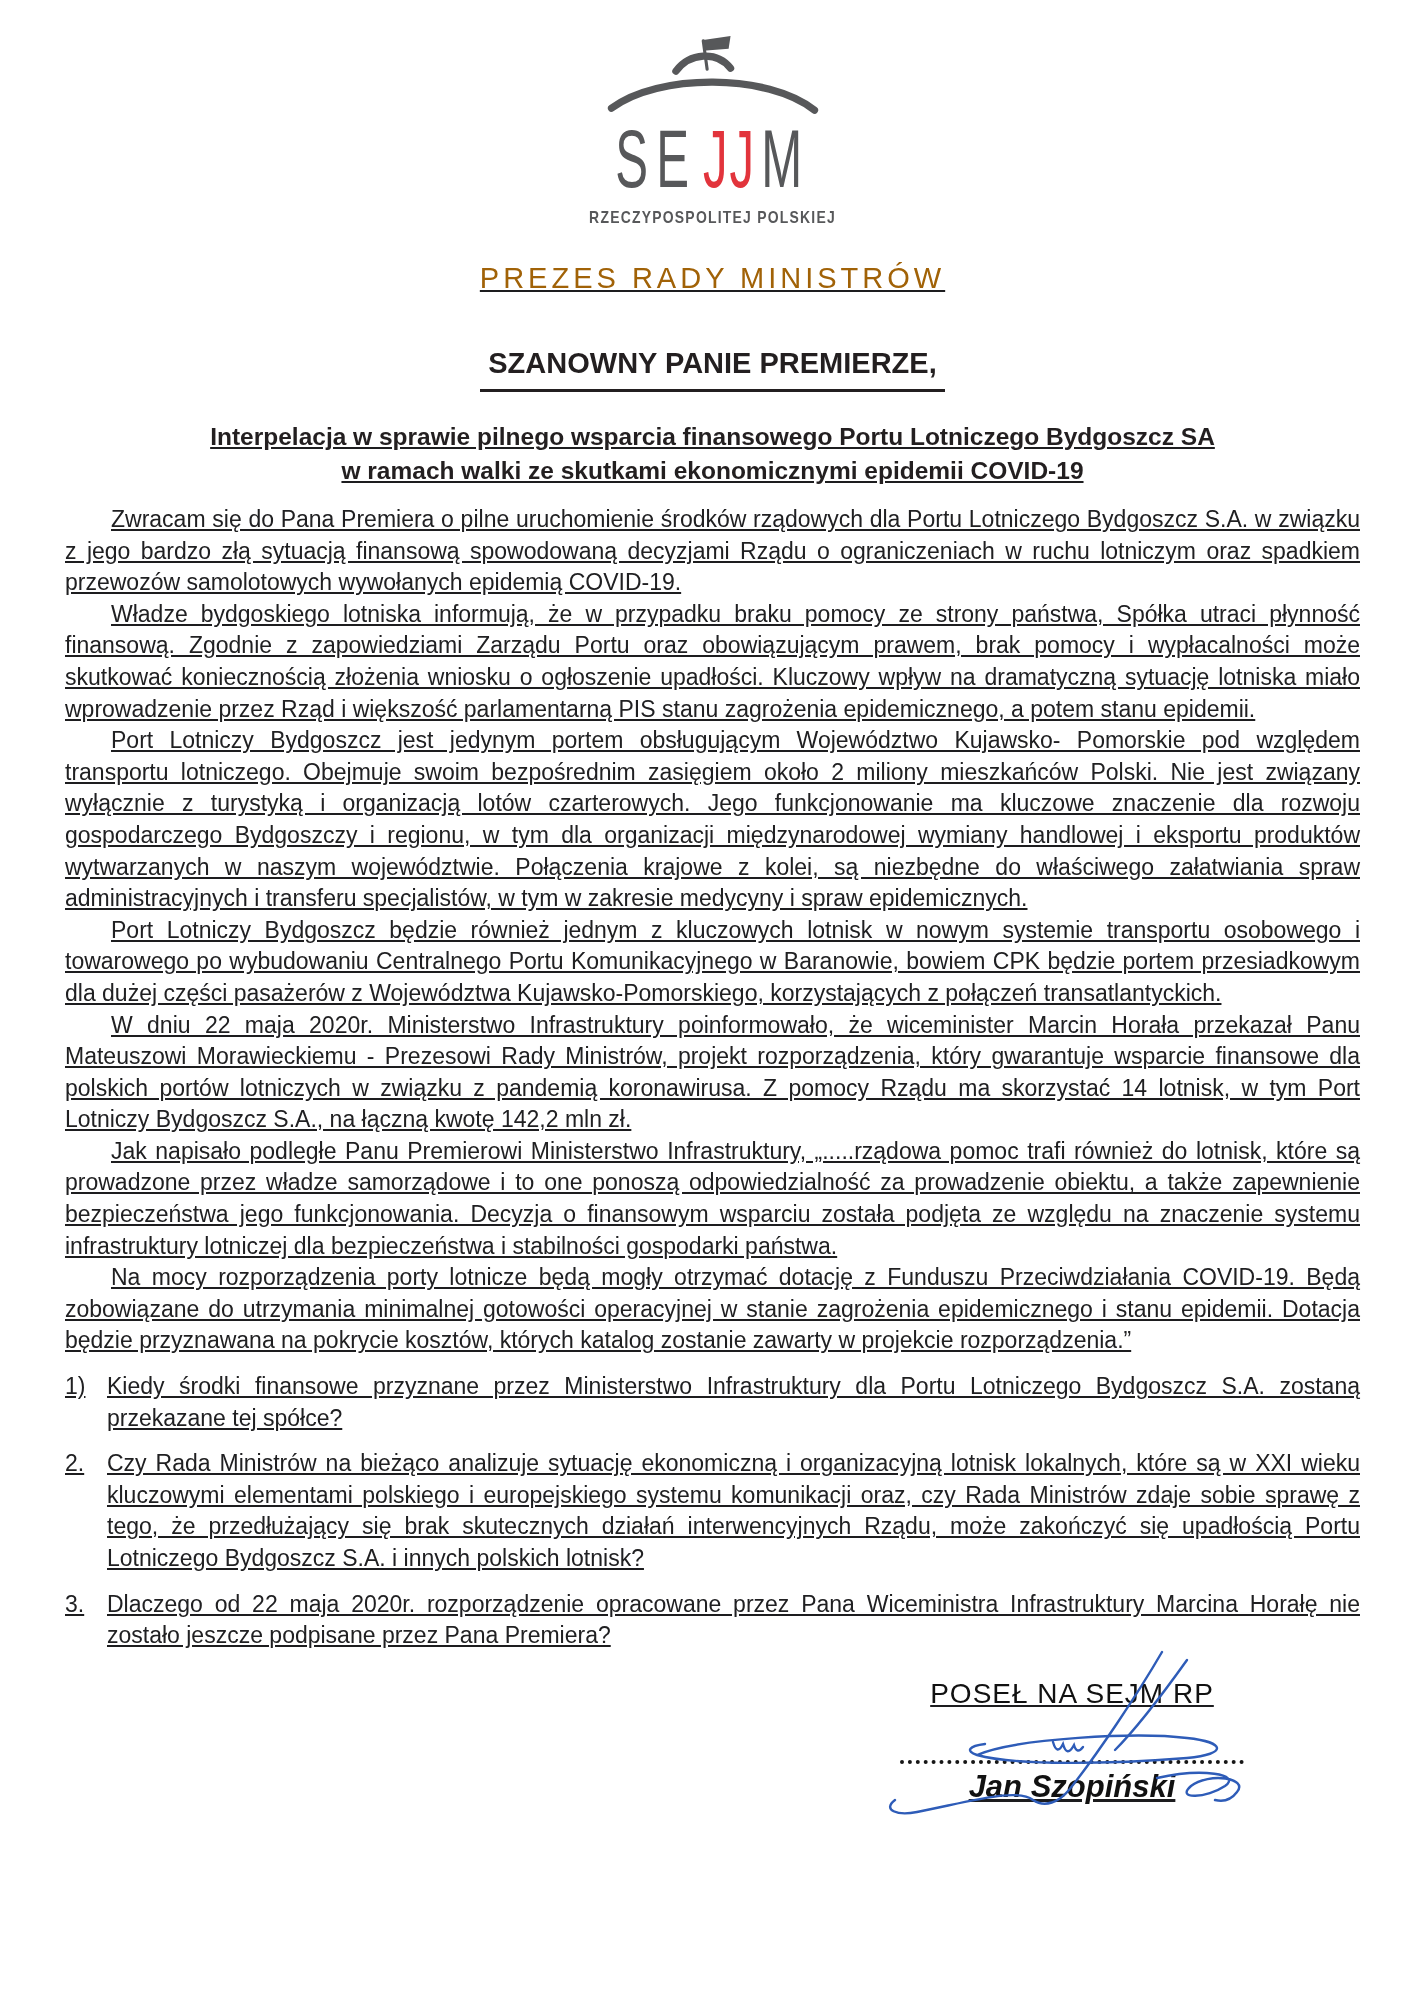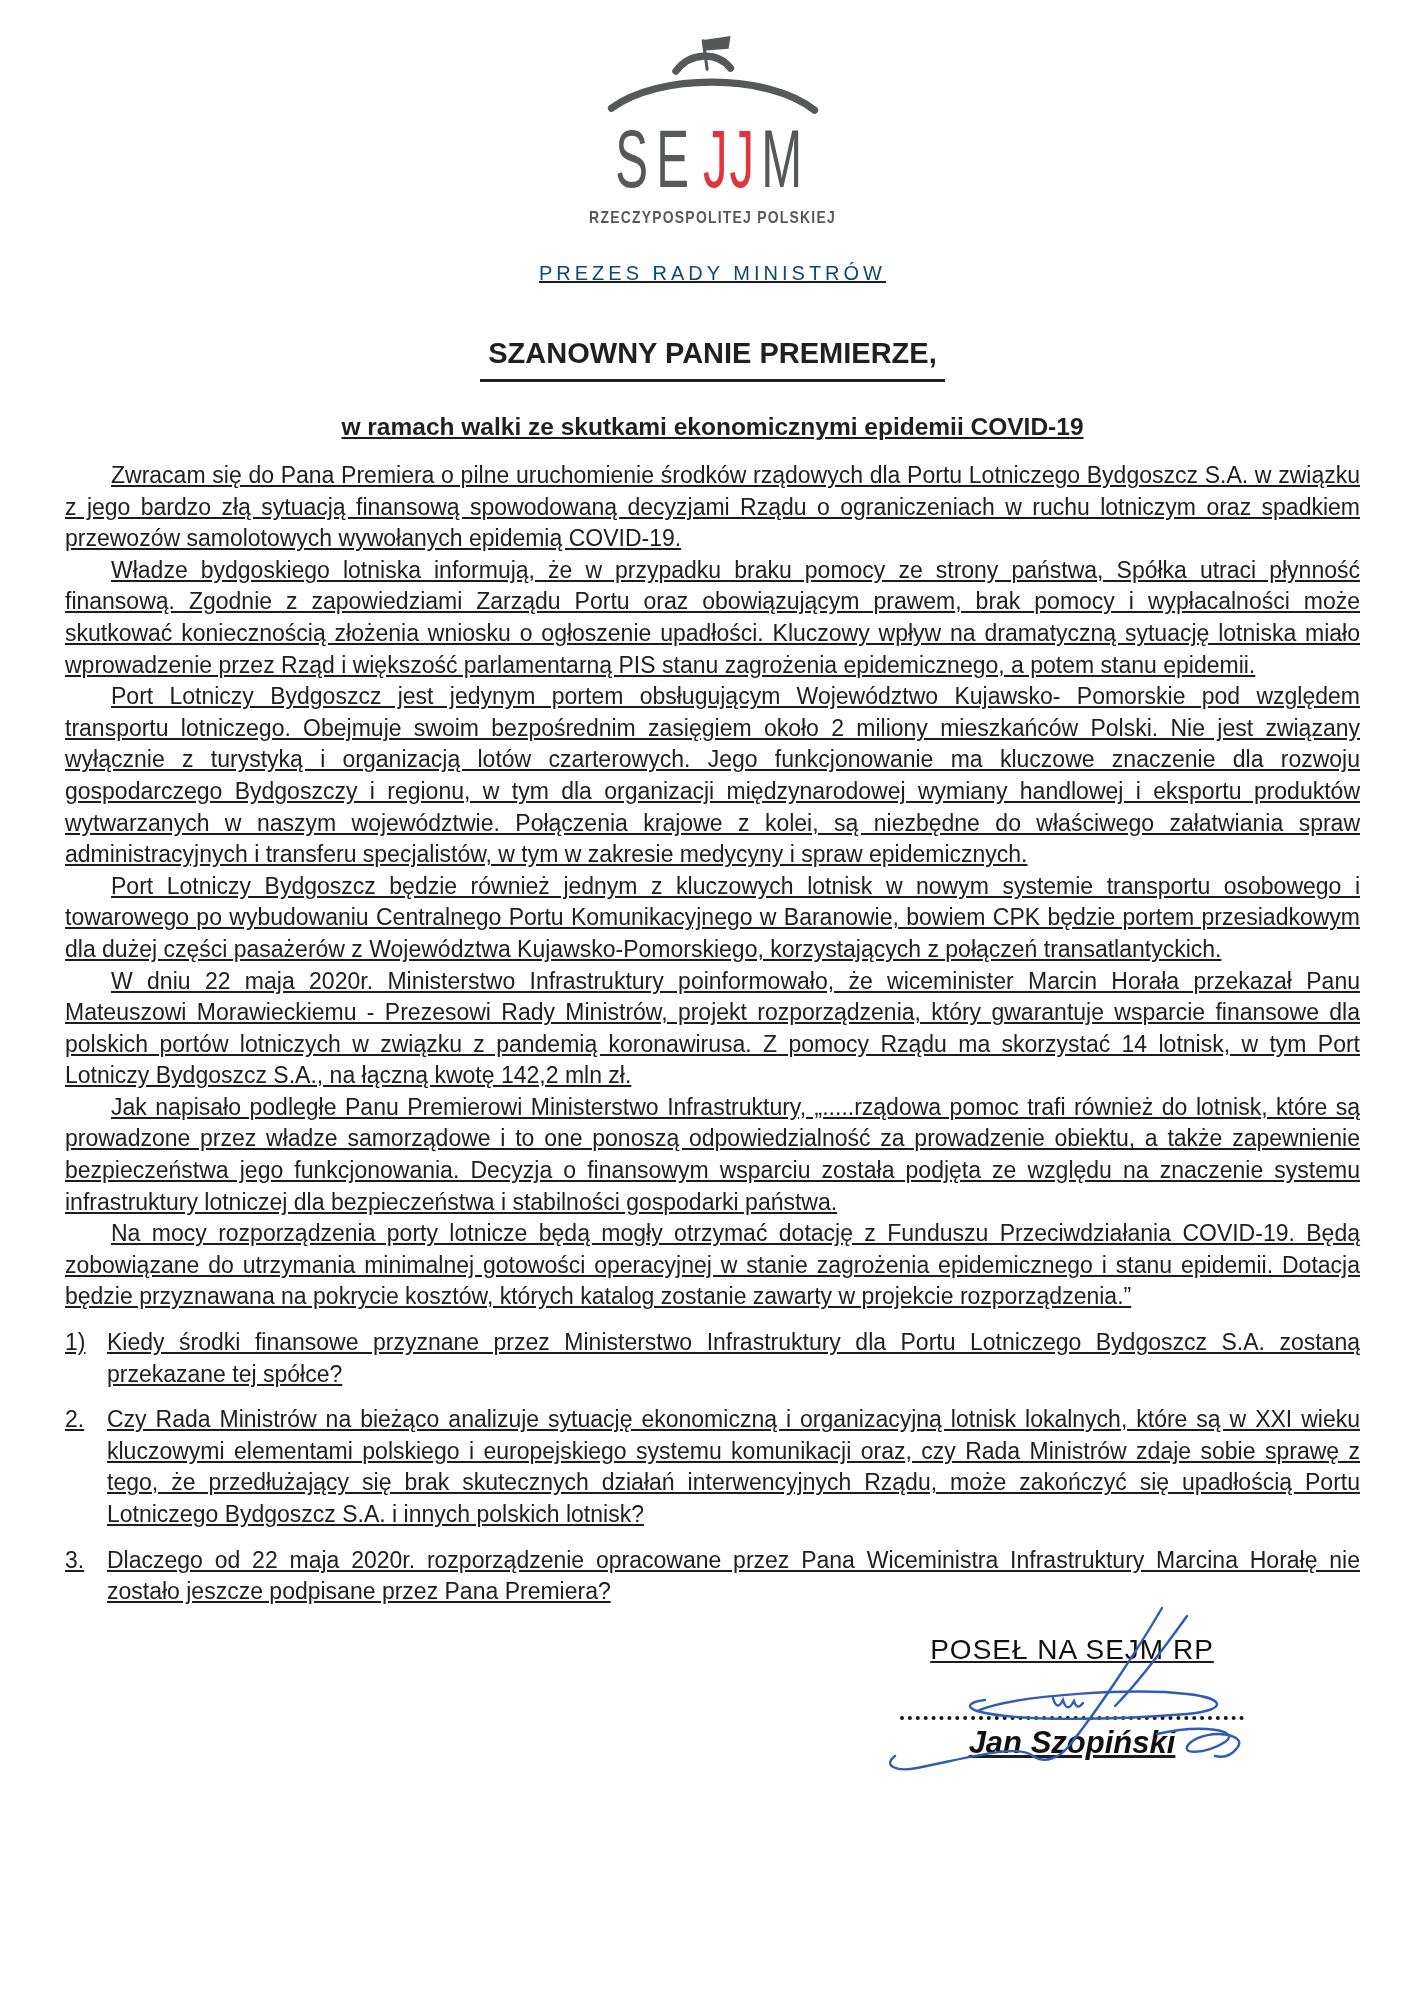--- a/index.html
+++ b/index.html
@@ -20,21 +20,21 @@
   }
   .sejm-word .jj{ color:#e2343c;letter-spacing:3px;margin:0 9px; }
   .logo-sub{
     display:inline-block;font-size:17px;font-weight:700;color:#57585a;
     letter-spacing:1.5px;transform:scaleX(0.82);transform-origin:center;
     margin-top:8px;white-space:nowrap;
   }
 
   
   .office{
-    text-align:center;font-size:20px;font-weight:400;color:#0c4a6e;
+    text-align:center;font-size:29px;font-weight:400;color:#a16207;
     letter-spacing:4px;margin-top:34px;
   }
   .premier{
     text-align:center;font-size:30px;font-weight:700;color:#231f20;margin-top:4px;
   }
 
   
   .salutation-wrap{ text-align:center;margin-top:52px; }
   .salutation{
     display:inline-block;font-size:29px;font-weight:700;color:#231f20;
@@ -86,20 +86,21 @@
     </div>
   </div>
 
   <div class="office">PREZES RADY MINISTRÓW</div>
 
   <div class="salutation-wrap">
     <span class="salutation">SZANOWNY PANIE PREMIERZE,</span>
   </div>
 
   <div class="subject">
+    <div>Interpelacja w sprawie pilnego wsparcia finansowego Portu Lotniczego Bydgoszcz SA</div>
     <div>w ramach walki ze skutkami ekonomicznymi epidemii COVID-19</div>
   </div>
 
   <div class="letter-body">
     <p>Zwracam się do Pana Premiera o pilne uruchomienie środków rządowych dla Portu Lotniczego Bydgoszcz S.A. w związku z jego bardzo złą sytuacją finansową spowodowaną decyzjami Rządu o ograniczeniach w ruchu lotniczym oraz spadkiem przewozów samolotowych wywołanych epidemią COVID-19.</p>
     <p>Władze bydgoskiego lotniska informują, że w przypadku braku pomocy ze strony państwa, Spółka utraci płynność finansową. Zgodnie z zapowiedziami Zarządu Portu oraz obowiązującym prawem, brak pomocy i wypłacalności może skutkować koniecznością złożenia wniosku o ogłoszenie upadłości. Kluczowy wpływ na dramatyczną sytuację lotniska miało wprowadzenie przez Rząd i większość parlamentarną PIS stanu zagrożenia epidemicznego, a potem stanu epidemii.</p>
     <p>Port Lotniczy Bydgoszcz jest jedynym portem obsługującym Województwo Kujawsko- Pomorskie pod względem transportu lotniczego. Obejmuje swoim bezpośrednim zasięgiem około 2 miliony mieszkańców Polski. Nie jest związany wyłącznie z turystyką i organizacją lotów czarterowych. Jego funkcjonowanie ma kluczowe znaczenie dla rozwoju gospodarczego Bydgoszczy i regionu, w tym dla organizacji międzynarodowej wymiany handlowej i eksportu produktów wytwarzanych w naszym województwie. Połączenia krajowe z kolei, są niezbędne do właściwego załatwiania spraw administracyjnych i transferu specjalistów, w tym w zakresie medycyny i spraw epidemicznych.</p>
     <p>Port Lotniczy Bydgoszcz będzie również jednym z kluczowych lotnisk w nowym systemie transportu osobowego i towarowego po wybudowaniu Centralnego Portu Komunikacyjnego w Baranowie, bowiem CPK będzie portem przesiadkowym dla dużej części pasażerów z Województwa Kujawsko-Pomorskiego, korzystających z połączeń transatlantyckich.</p>
     <p>W dniu 22 maja 2020r. Ministerstwo Infrastruktury poinformowało, że wiceminister Marcin Horała przekazał Panu Mateuszowi Morawieckiemu - Prezesowi Rady Ministrów, projekt rozporządzenia, który gwarantuje wsparcie finansowe dla polskich portów lotniczych w związku z pandemią koronawirusa. Z pomocy Rządu ma skorzystać 14 lotnisk, w tym Port Lotniczy Bydgoszcz S.A., na łączną kwotę 142,2 mln zł.</p>
     <p>Jak napisało podległe Panu Premierowi Ministerstwo Infrastruktury, „.....rządowa pomoc trafi również do lotnisk, które są prowadzone przez władze samorządowe i to one ponoszą odpowiedzialność za prowadzenie obiektu, a także zapewnienie bezpieczeństwa jego funkcjonowania. Decyzja o finansowym wsparciu została podjęta ze względu na znaczenie systemu infrastruktury lotniczej dla bezpieczeństwa i stabilności gospodarki państwa.</p>

